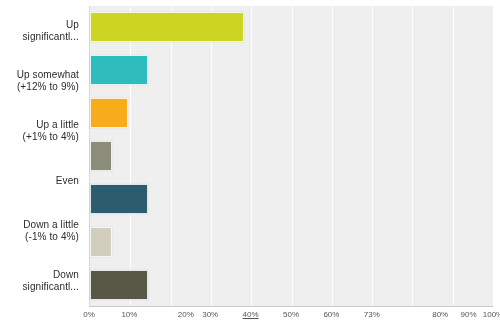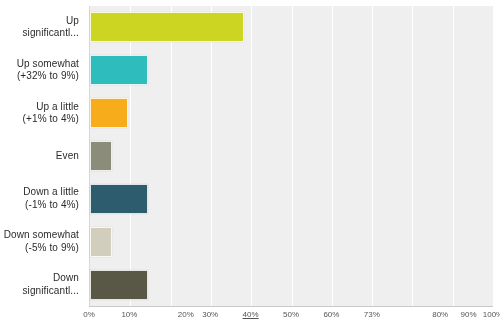--- a/index.html
+++ b/index.html
@@ -122,33 +122,30 @@
 </head>
 <body>
 
 <div id="chart-root">
 
   <div class="cat-labels">
       <div class="cat-label">
         <div class="cat-label-inner"><span>Up</span><span class="l2">significantl...</span></div>
       </div>
       <div class="cat-label">
-        <div class="cat-label-inner"><span>Up somewhat</span><span class="l2">(+32% to 9%)</span></div>
+        <div class="cat-label-inner"><span>Up somewhat</span><span class="l2">(+12% to 9%)</span></div>
       </div>
       <div class="cat-label">
         <div class="cat-label-inner"><span>Up a little</span><span class="l2">(+1% to 4%)</span></div>
       </div>
       <div class="cat-label">
         <div class="cat-label-inner"><span>Even</span></div>
       </div>
       <div class="cat-label">
         <div class="cat-label-inner"><span>Down a little</span><span class="l2">(-1% to 4%)</span></div>
-      </div>
-      <div class="cat-label">
-        <div class="cat-label-inner"><span>Down somewhat</span><span class="l2">(-5% to 9%)</span></div>
       </div>
       <div class="cat-label">
         <div class="cat-label-inner"><span>Down</span><span class="l2">significantl...</span></div>
       </div>
     </div>
 
   <div class="plot">
     <div class="gridlines">
         <div class="gridline" style="left: 10%;"></div>
         <div class="gridline" style="left: 20%;"></div>

